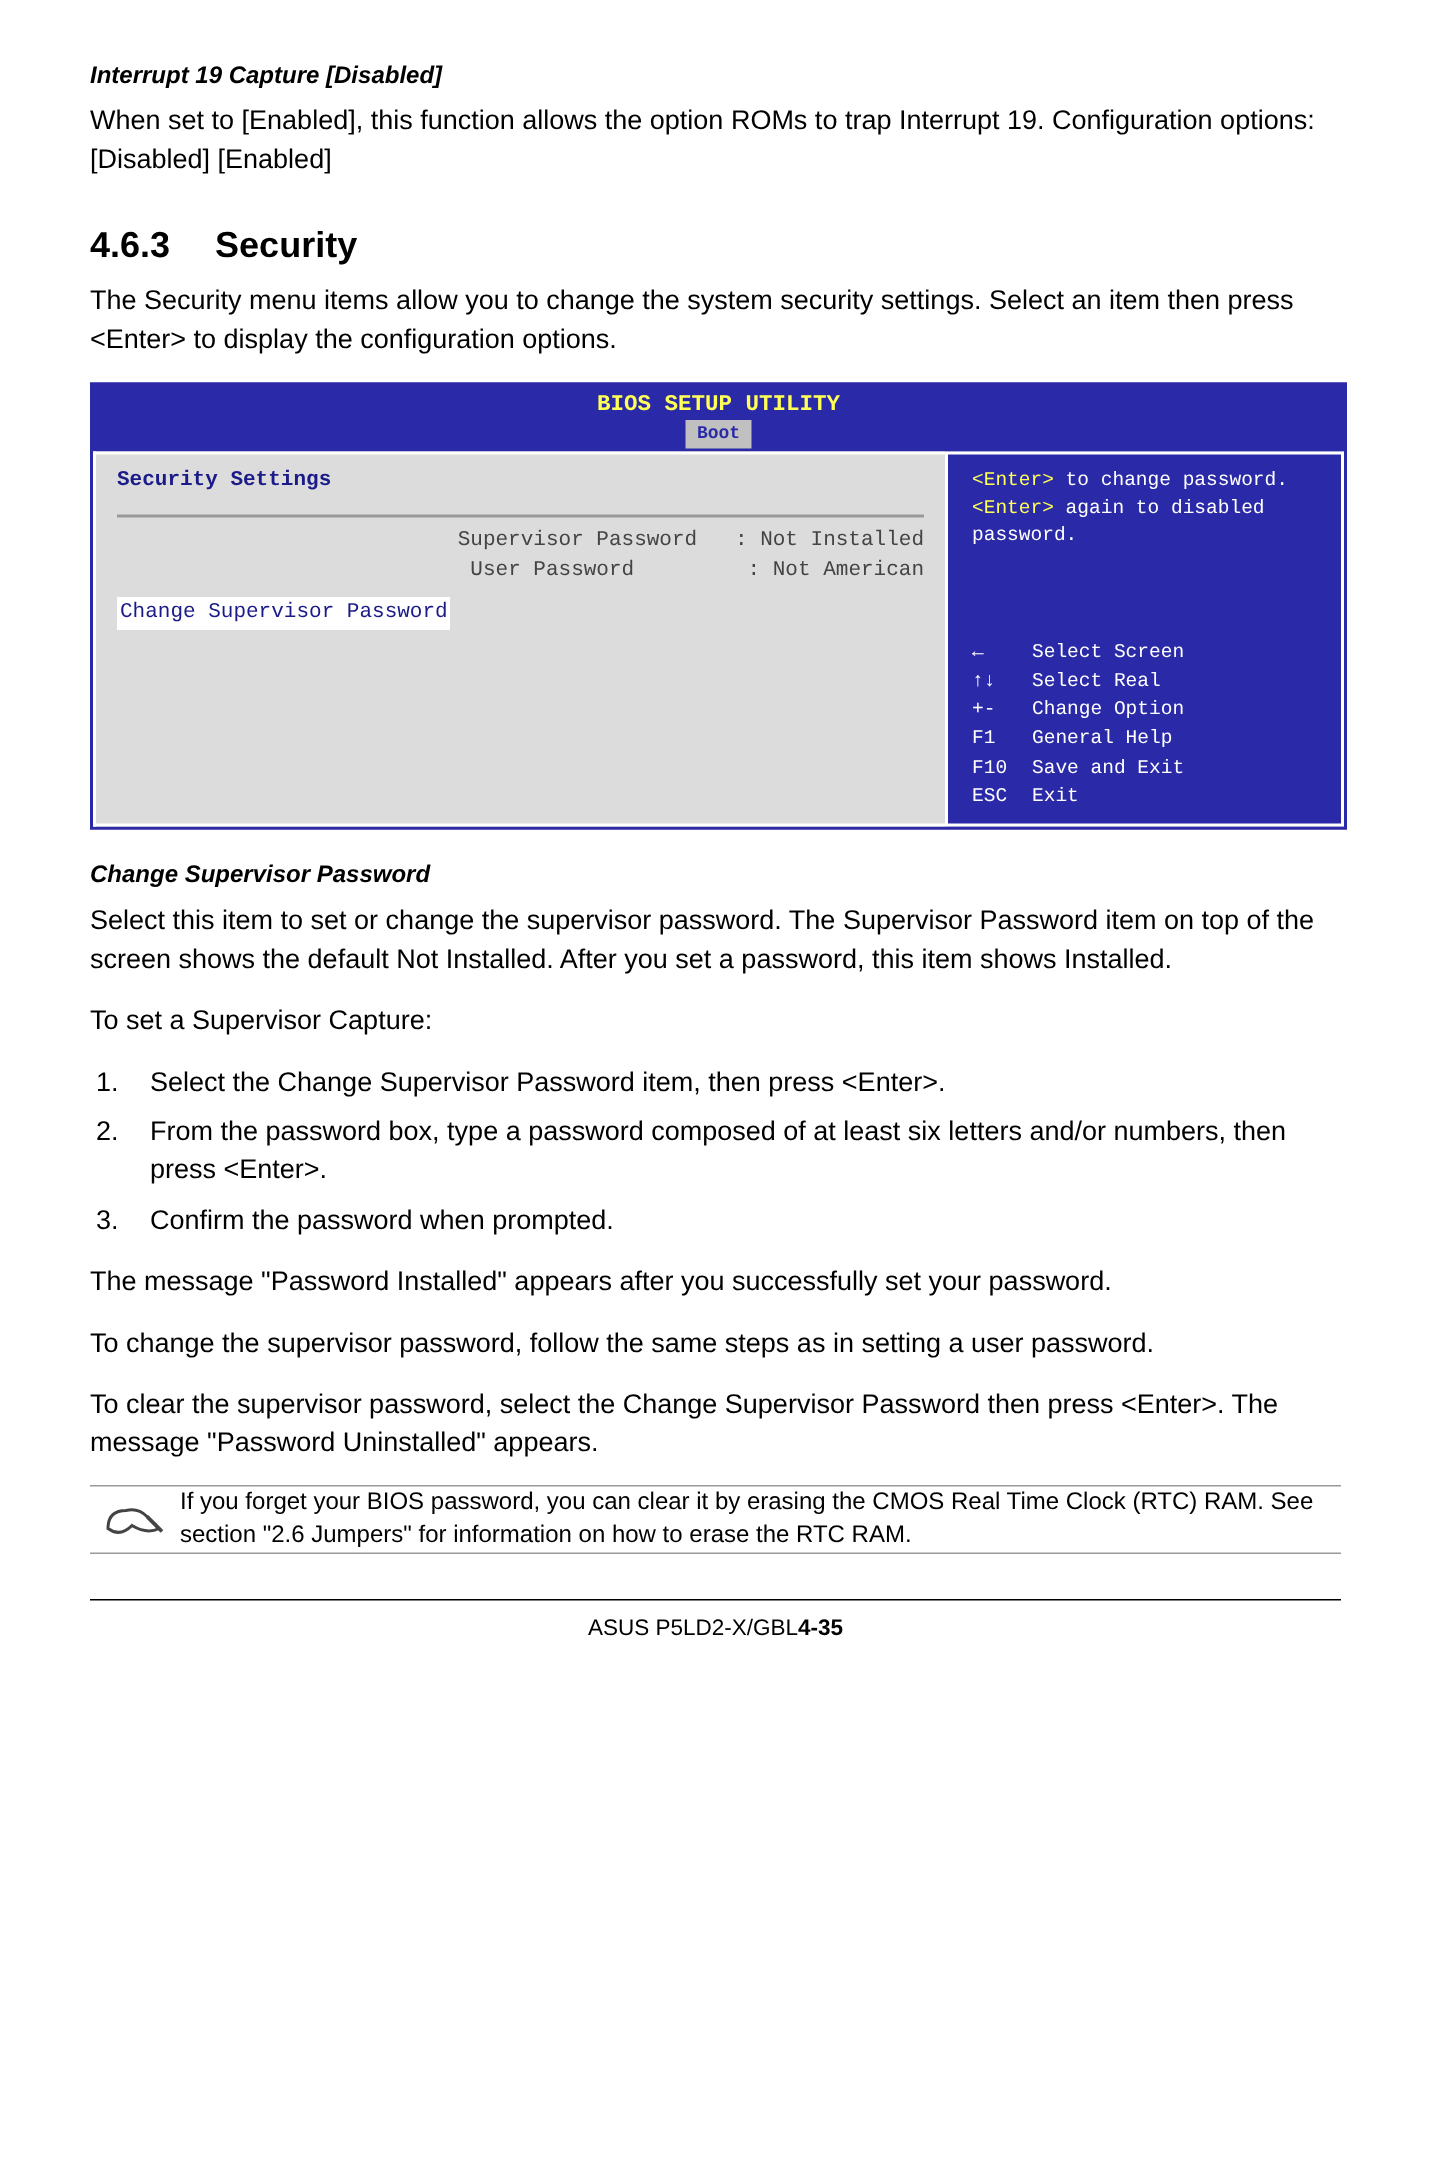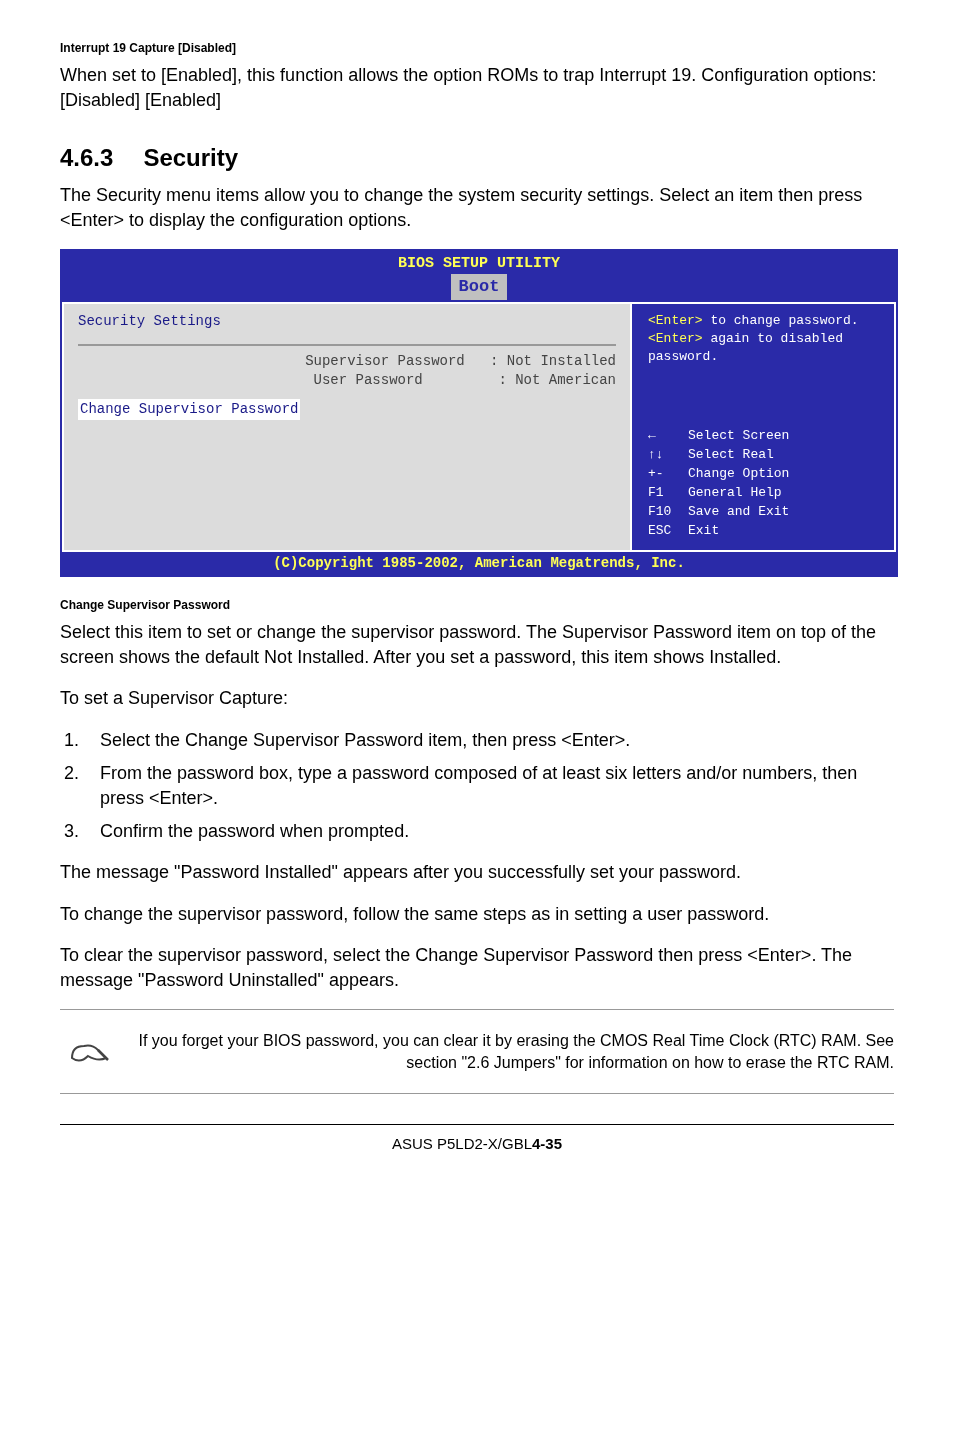--- a/index.html
+++ b/index.html
@@ -6,24 +6,25 @@
       font-family: Arial, Helvetica, sans-serif;
       max-width: 954px;
       margin: 0 auto;
       padding: 40px 60px;
       color: #000;
       font-size: 18px;
       line-height: 1.4;
       background: #fff;
     }
     h3.setting-title {
-      font-size: 12px;
+      font-size: 16px;
       font-weight: bold;
       margin-bottom: 4px;
       margin-top: 0;
+      font-style: italic;
     }
     p {
       margin: 6px 0 16px 0;
     }
     h2.section-title {
       font-size: 24px;
       font-weight: bold;
       margin-top: 28px;
       margin-bottom: 8px;
     }
@@ -53,37 +54,37 @@
       background: #2a2aa8;
       color: #2a2aa8;
       padding: 0 0 2px 0;
     }
     .bios-tab {
       display: inline-block;
       padding: 1px 8px;
       color: #2a2aa8;
       background: #c0c0c0;
       font-weight: bold;
-      font-size: 17px;
+      font-size: 12px;
     }
     .bios-body {
       display: flex;
       background: #dcdcdc;
     }
     .bios-left {
       flex: 1;
       border: 2px solid #fff;
       border-right: none;
       padding: 8px 14px;
       min-height: 220px;
       color: #444;
     }
     .bios-left .heading {
       color: #1a1a88;
-      font-weight: normal;
+      font-weight: bold;
       margin-bottom: 12px;
     }
     .bios-left hr {
       border: none;
       border-top: 2px solid #999;
       margin: 2px 0 6px 0;
     }
     .bios-left .highlight-row {
       background: #fff;
       color: #1a1a88;
@@ -126,23 +127,22 @@
     }
     ol.steps li {
       padding-left: 16px;
       margin-bottom: 8px;
     }
     .note-block {
       display: flex;
       align-items: flex-start;
       border-top: 1px solid #999;
       border-bottom: 1px solid #999;
-      padding: 20px 0;
+      padding: 0 0;
       margin: 10px 0 30px 0;
-      text-align: right;
     }
     .note-icon {
       width: 60px;
       flex-shrink: 0;
       display: flex;
       justify-content: center;
       padding-top: 4px;
     }
     .note-text {
       font-size: 16px;
@@ -214,21 +214,20 @@
             <span class="nav-key">F10</span>
             <span>Save and Exit</span>
           </div>
         <div class="nav-row">
             <span class="nav-key">ESC</span>
             <span>Exit</span>
           </div>
       </div>
     </div>
   </div>
-  <div class="bios-footer">(C)Copyright 1985-2002, American Megatrends, Inc.</div>
 </div>
 
 <h3 class="setting-title">Change Supervisor Password</h3>
 <p>Select this item to set or change the supervisor password. The Supervisor Password item on top of the screen shows the default Not Installed. After you set a password, this item shows Installed.</p>
 <p>To set a Supervisor Capture:</p>
 
 <ol class="steps">
   <li>Select the Change Supervisor Password item, then press &lt;Enter&gt;.</li>
   <li>From the password box, type a password composed of at least six letters and/or numbers, then press &lt;Enter&gt;.</li>
   <li>Confirm the password when prompted.</li>

